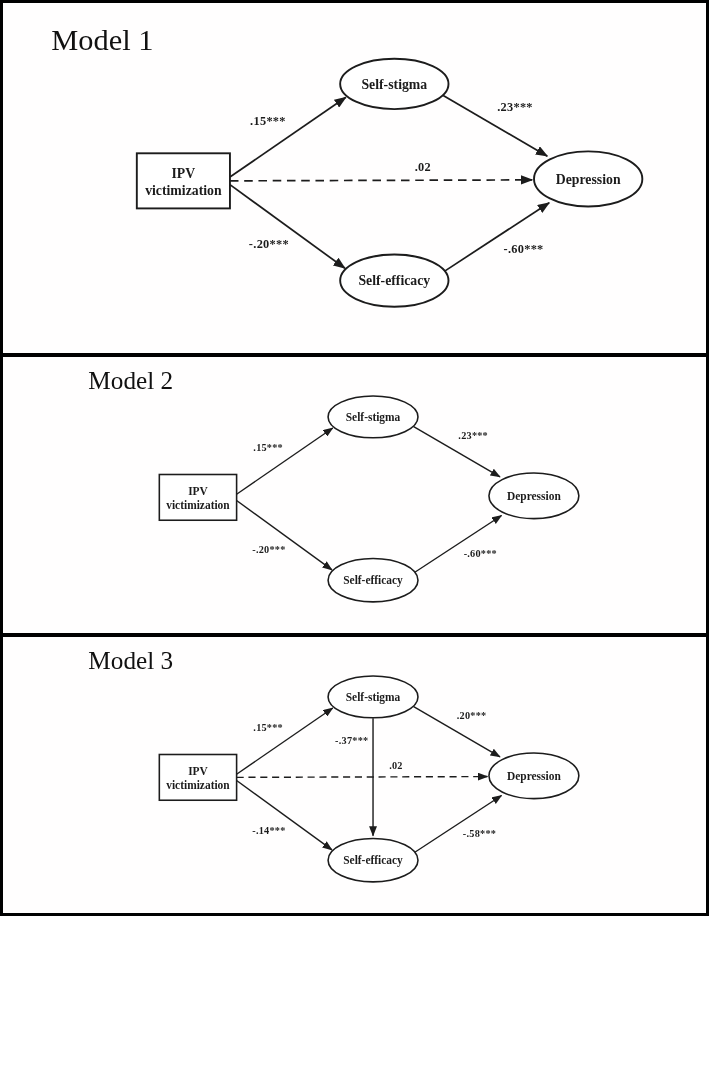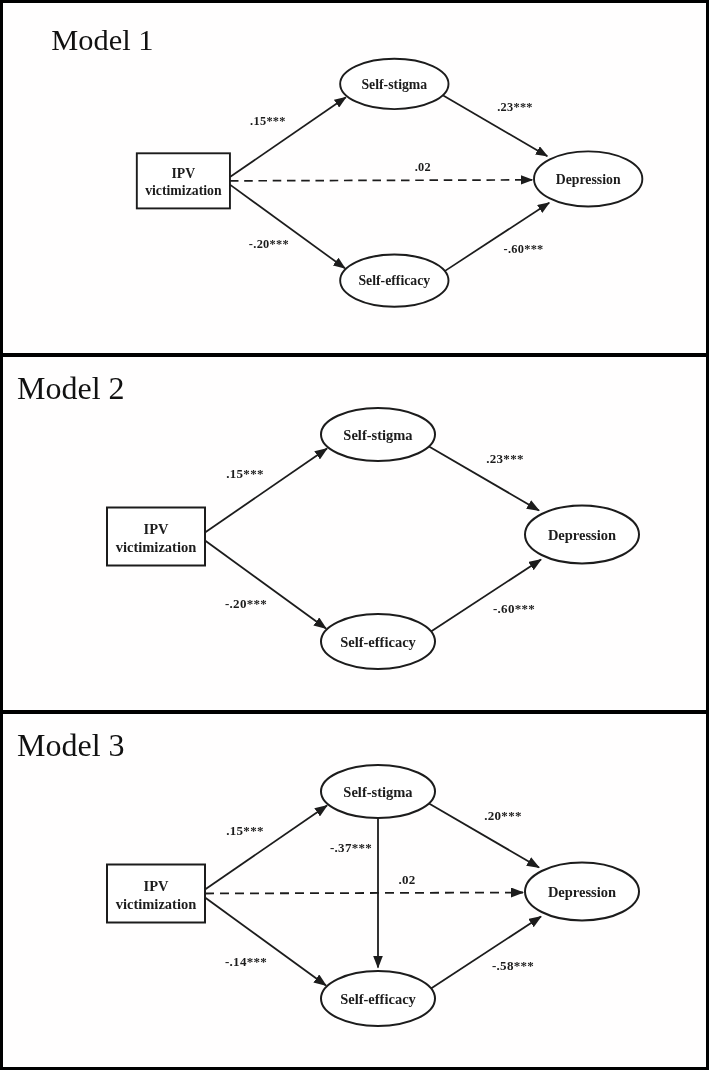--- a/index.html
+++ b/index.html
@@ -5,21 +5,21 @@
   html, body { margin: 0; padding: 0; background: #e9e9e9; }
   #figure {
     width: 709px; height: 1070px; margin: 0 auto; background: #ffffff;
     font-family: "Liberation Serif", "DejaVu Serif", serif;
   }
   .panel {
     width: 709px; box-sizing: border-box;
     border: 3px solid #000000; background: #fffefe;
   }
   #panel-model-1 { height: 356px; padding-left: 35px; }
-  #panel-model-2, #panel-model-3 { height: 359px; margin-top: -2px; }
+  #panel-model-2, #panel-model-3 { height: 282px; margin-top: -2px; }
   .panel svg { display: block; width: 100%; height: 100%; }
   .title-text {
     font-family: "Liberation Serif", "DejaVu Serif", serif;
     font-size: 32px; fill: #111111;
   }
   .node-text {
     font-family: "Liberation Serif", "DejaVu Serif", serif;
     font-size: 14.5px; font-weight: bold; fill: #1c1c1c; text-anchor: middle;
   }
   .coef-text {

